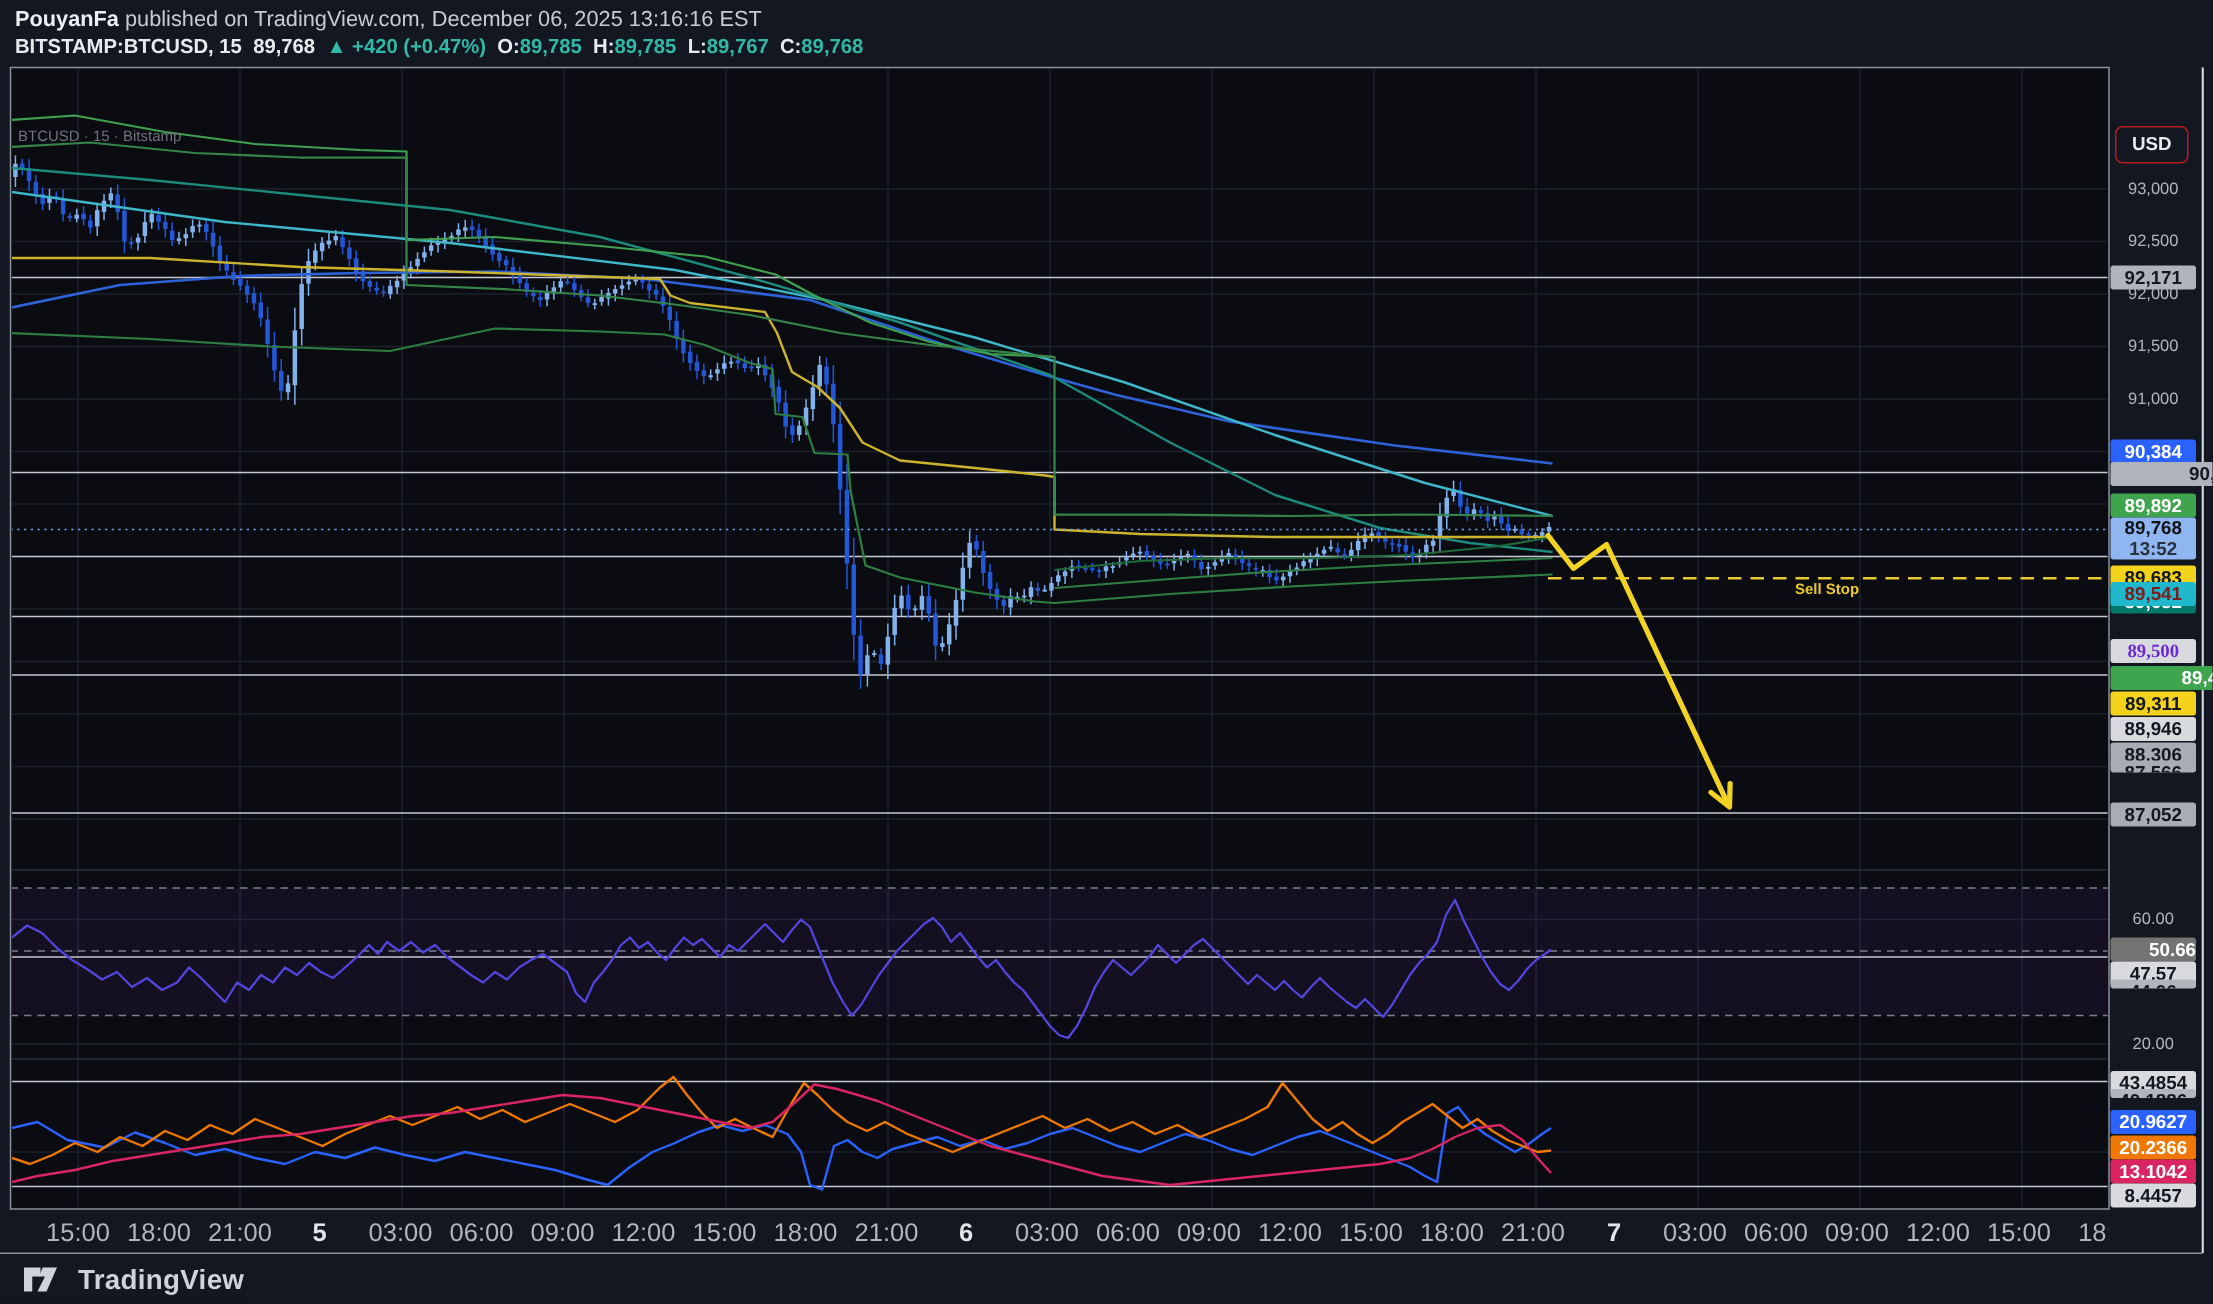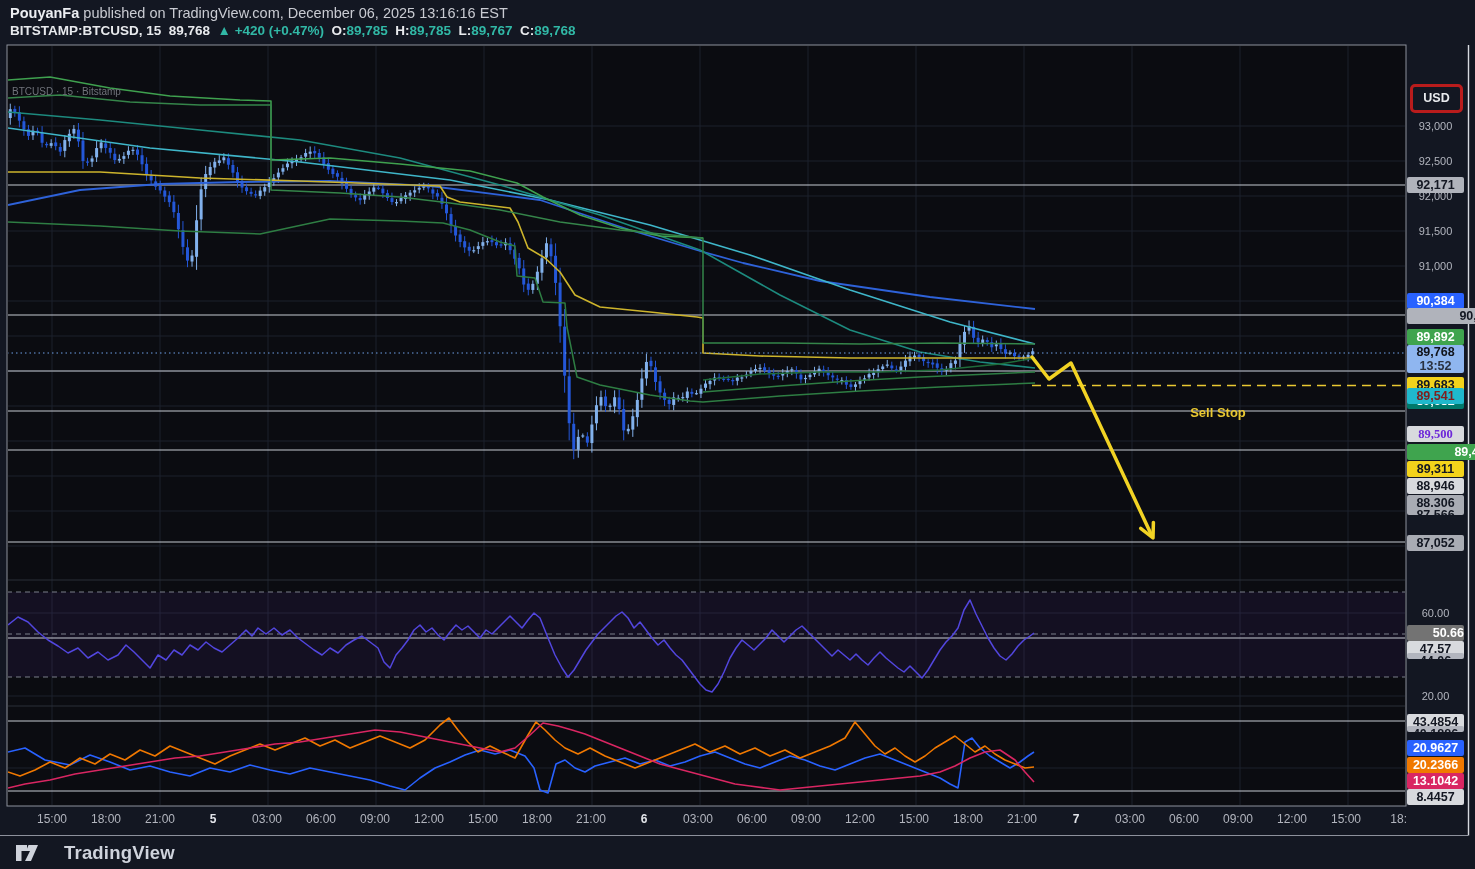--- a/index.html
+++ b/index.html
@@ -14,32 +14,32 @@
   .h2 .lbl{color:#e8eaed;}
   
   #chart-svg{position:absolute;left:0;top:0;z-index:1;}
   
   #wm{position:absolute;left:12px;top:86px;font-size:10px;color:#70737b;z-index:2;white-space:nowrap;}
   
   #scale{position:absolute;left:1407px;top:45px;width:62px;height:761px;z-index:4;}
   .tick{position:absolute;left:0;width:57px;text-align:center;font-size:11px;color:#b2b5be;height:16px;line-height:16px;}
   .badge{position:absolute;left:0;width:57px;text-align:center;font-size:12.5px;font-weight:600;height:16px;line-height:16px;border-radius:2px;overflow:hidden;}
   .badge2{position:absolute;left:0;width:57px;text-align:center;font-size:12.5px;font-weight:600;border-radius:2px;}
-  #usdbtn{position:absolute;left:1410px;top:84px;width:47px;height:23px;border:3px solid #b91c1c;border-radius:5px;
+  #usdbtn{position:absolute;left:1410px;top:84px;width:47px;height:23px;border:1px solid #b91c1c;border-radius:5px;
     color:#e8eaed;font-size:12.5px;font-weight:bold;text-align:center;line-height:23px;z-index:5;background:#131722;}
   
   #taxis{position:absolute;left:0;top:806px;width:1406px;height:29px;z-index:3;overflow:hidden;}
-  .tlab{position:absolute;top:6px;transform:translateX(-50%);font-size:12px;color:#b2b5be;white-space:nowrap;}
+  .tlab{position:absolute;top:6px;transform:translateX(-50%);font-size:17px;color:#b2b5be;white-space:nowrap;}
   .tday{color:#e3e5ea;font-weight:bold;}
   
-  #sellstop{position:absolute;color:#e9c832;font-weight:bold;font-size:13px;z-index:3;transform:translateX(-50%);margin-top:17px;}
+  #sellstop{position:absolute;color:#e9c832;font-weight:bold;font-size:10px;z-index:3;transform:translateX(-50%);}
   
   #logobar{position:absolute;left:0;top:836px;width:1475px;height:33px;background:#131722;z-index:5;display:flex;align-items:center;}
   #logobar svg{margin-left:14px;}
-  #logotext{color:#cfd3dc;font-weight:bold;font-size:18.5px;margin-left:24px;letter-spacing:.2px;}
+  #logotext{color:#cfd3dc;font-weight:bold;font-size:18.5px;margin-left:12px;letter-spacing:.2px;}
 </style>
 </head>
 <body>
 
 <div id="root">
 
   <div id="hdr">
     <div class="h1"><b>PouyanFa</b><span> published on TradingView.com, December 06, 2025 13:16:16 EST</span></div>
     <div class="h2">
       <span class="lbl">BITSTAMP:BTCUSD, 15</span>&nbsp;

